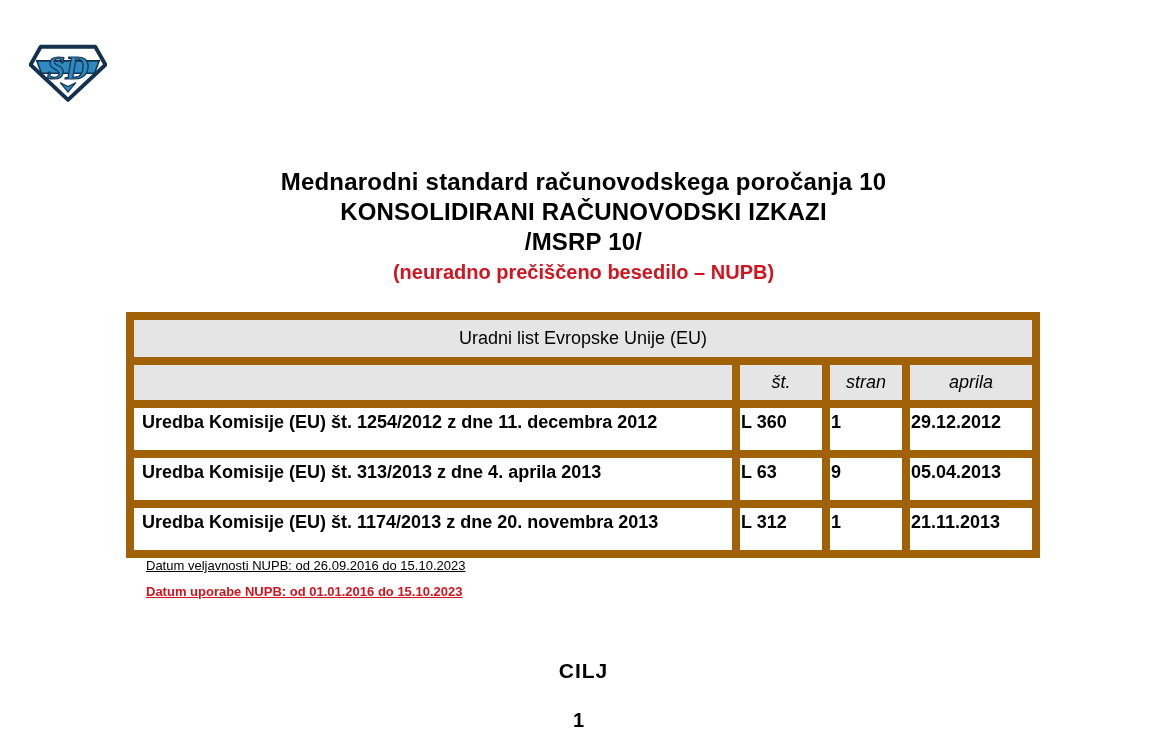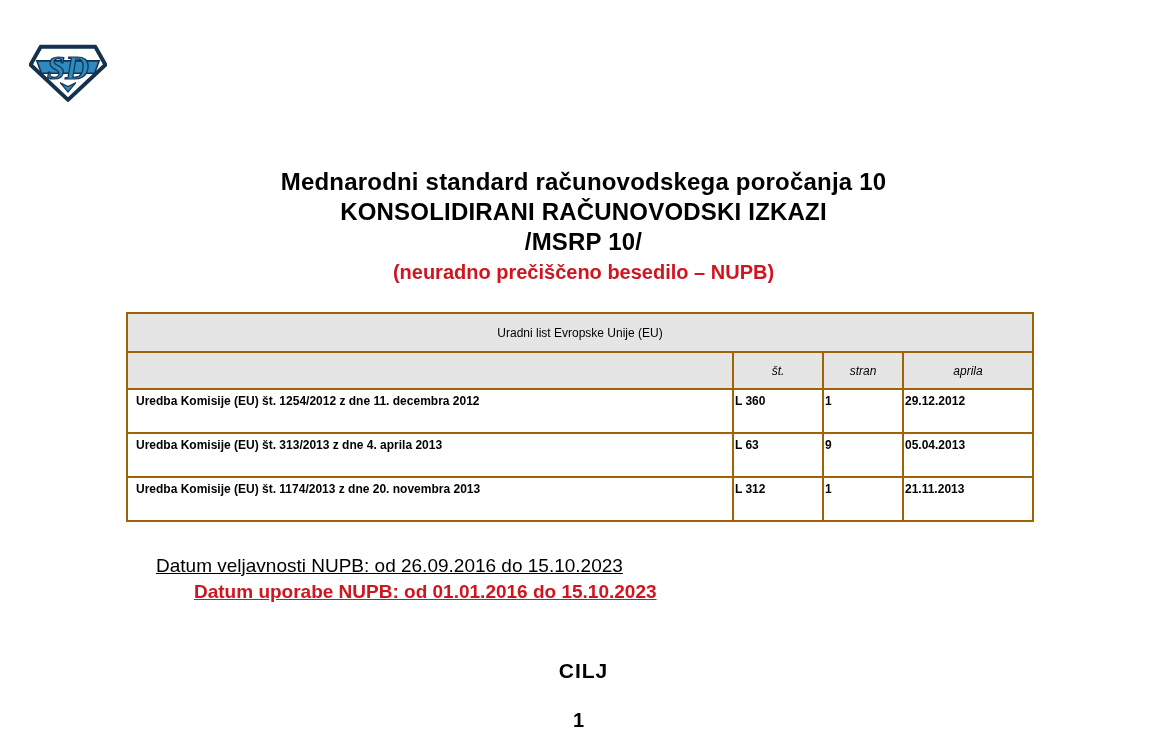--- a/index.html
+++ b/index.html
@@ -29,22 +29,22 @@
 
   
   .doc-table {
     position: absolute;
     left: 126px; top: 312px;
     width: 906px;
     border-collapse: collapse;
     table-layout: fixed;
   }
   .doc-table td {
-    border: 2px solid #a16207;
-    font-size: 12px;
+    border: 8px solid #a16207;
+    font-size: 18px;
     overflow: hidden;
     white-space: nowrap;
   }
   .caption-cell {
     background: #e5e5e5;
     text-align: center;
     height: 35px;
     font-weight: normal;
   }
   .header-row td {
@@ -61,26 +61,26 @@
     padding-top: 4px;
     background: #ffffff;
     margin-left: 8px;
   }
   .desc-cell { text-align: left; padding-left: 8px; }
   .num-cell  { text-align: left; }
 
   
   .validity {
     position: absolute;
-    left: 156px; top: 553px;
-    font-size: 19px;
+    left: 146px; top: 553px;
+    font-size: 13px;
     line-height: 26px;
   }
   .validity-black { color: #000000; text-decoration: underline; }
-  .validity-red   { color: #d1141e; font-weight: bold; text-decoration: underline; margin-left: 38px; }
+  .validity-red   { color: #d1141e; font-weight: bold; text-decoration: underline; }
 
   
   .section-heading {
     position: absolute;
     left: 0; top: 659px;
     width: 1167px;
     text-align: center;
     font-weight: bold;
     font-size: 21px;
     letter-spacing: 1px;

